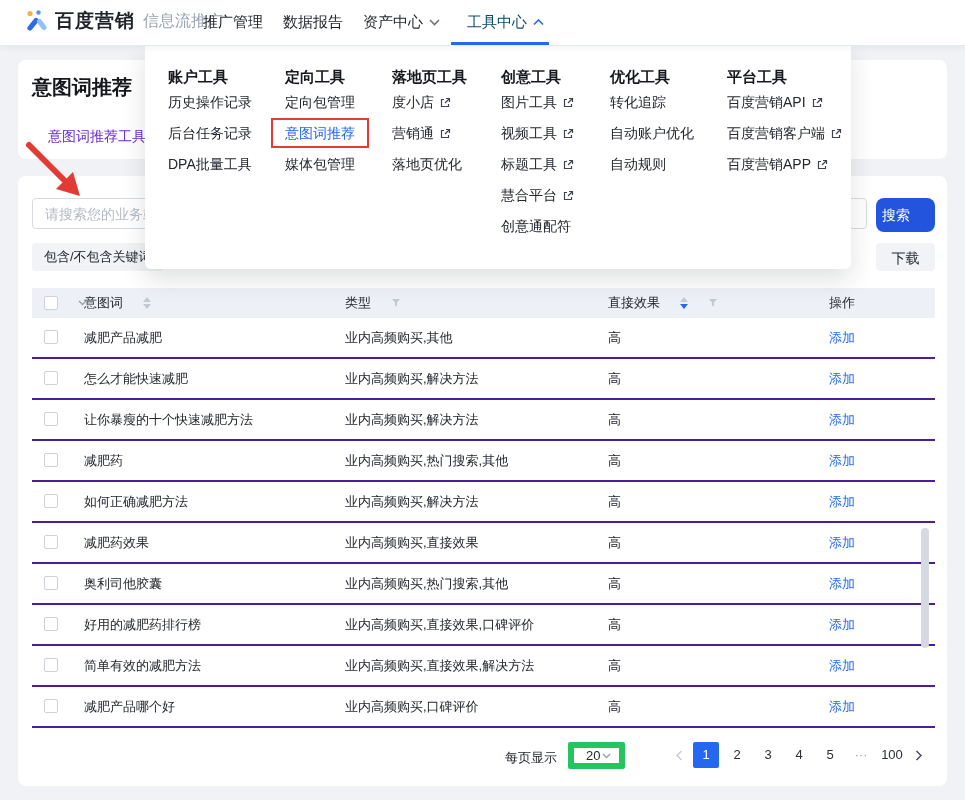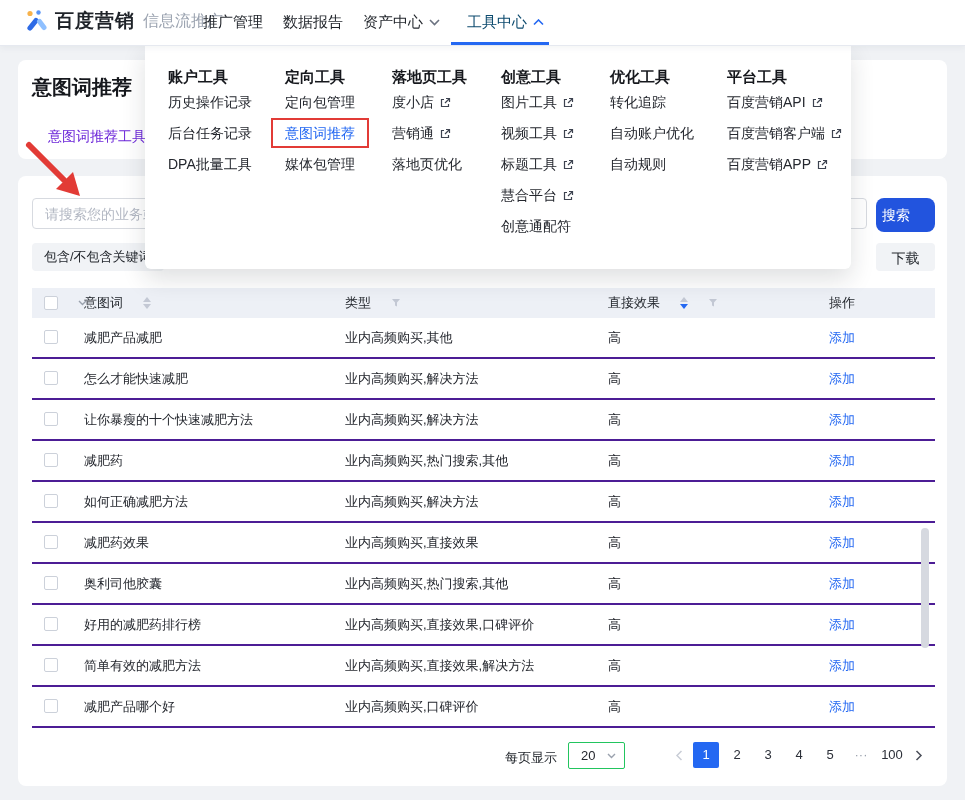--- a/index.html
+++ b/index.html
@@ -60,21 +60,21 @@
          font-size:13px;color:#2468F2;cursor:pointer;text-decoration:none;}
 
   
   .scroll-arrow{position:absolute;left:921px;width:0;height:0;cursor:pointer;}
   #scroll-up{top:323px;border-left:5px solid transparent;border-right:5px solid transparent;border-bottom:6px solid #c4c8d2;}
   #scroll-down{top:721px;border-left:5px solid transparent;border-right:5px solid transparent;border-top:6px solid #c4c8d2;}
   #scroll-thumb{position:absolute;left:921px;top:528px;width:8px;height:120px;background:#d6d9e0;border-radius:4px;cursor:pointer;z-index:3;}
 
   
   #psize-label{position:absolute;left:505px;top:749px;font-size:13px;color:#1f2329;z-index:2;}
-  #psize{position:absolute;left:568px;top:742px;width:57px;height:27px;box-sizing:border-box;border:1px solid #22c55e;
+  #psize{position:absolute;left:568px;top:742px;width:57px;height:27px;box-sizing:border-box;border:6px solid #22c55e;
          border-radius:2px;background:#fff;display:flex;align-items:center;justify-content:space-between;
          padding:0 8px 0 12px;font-size:13px;cursor:pointer;z-index:2;}
   #pager{position:absolute;left:670px;top:742px;display:flex;align-items:center;gap:5px;font-size:13px;z-index:2;}
   #pager-pages{display:flex;align-items:center;gap:5px;}
   .pg{min-width:26px;height:26px;line-height:26px;text-align:center;border-radius:2px;color:#2b2f38;cursor:pointer;padding:0 2px;box-sizing:border-box;}
   .pg.active{background:#2468F2;color:#fff;}
   .pg.ellipsis{color:#9aa1ad;cursor:default;}
   .pg-nav{width:18px;height:26px;display:flex;align-items:center;justify-content:center;cursor:pointer;}
 
   

